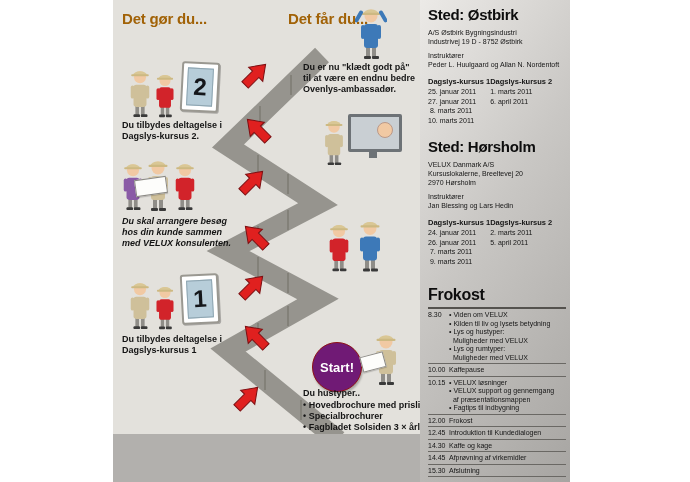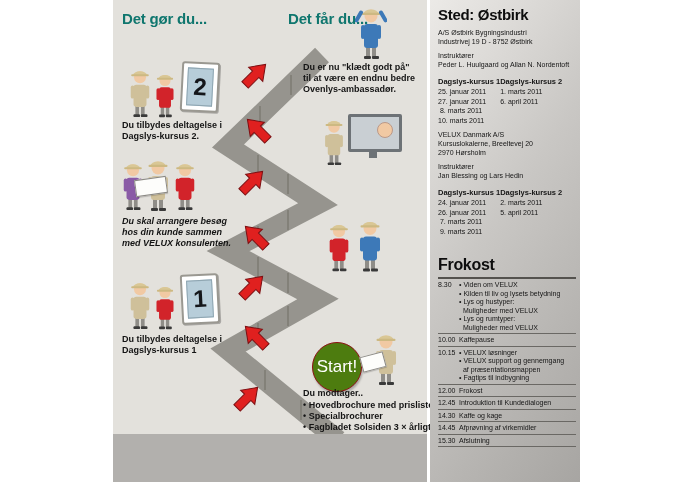--- a/index.html
+++ b/index.html
@@ -5,42 +5,42 @@
   html,body{margin:0;padding:0;}
   body{
     width:690px;height:482px;position:relative;overflow:hidden;
     background:#ffffff;
     font-family:"Liberation Sans","DejaVu Sans",sans-serif;
     color:#151515;
   }
   
   .diagram{position:absolute;left:113px;top:0;width:314px;height:434px;background:#e3e1dc;}
   .bottom-strip{position:absolute;left:113px;top:434px;width:314px;height:48px;background:#b2b0ad;}
-  .col-head{position:absolute;font-weight:700;font-size:15px;letter-spacing:-0.2px;color:#0f766e;white-space:nowrap;}
+  .col-head{position:absolute;font-weight:700;font-size:15px;letter-spacing:-0.2px;color:#a16207;white-space:nowrap;}
   .head-left{left:9px;top:10px;}
   .head-right{left:175px;top:10px;}
   .caption{position:absolute;font-size:9px;line-height:11px;font-weight:700;color:#141414;white-space:pre;}
   .stairs-svg{position:absolute;left:0;top:0;width:314px;height:434px;pointer-events:none;}
   .illus{position:absolute;}
   
   .window{position:absolute;width:34px;height:46px;background:#fff;border:2px solid #9a9891;border-radius:3px;
           box-shadow:1px 1px 0 rgba(0,0,0,.25);display:flex;align-items:center;justify-content:center;}
   .window .glass{position:absolute;inset:4px;background:#b7cdd9;border:1px solid #8fa6b2;}
   .window .num{position:relative;font-weight:700;font-size:24px;color:#14161a;}
   
   .monitor{position:absolute;width:48px;height:32px;background:#c9cfd3;border:3px solid #6d7276;border-radius:2px;}
   .monitor .face{position:absolute;right:6px;top:5px;width:14px;height:14px;border-radius:50%;background:#f1c9a3;border:1px solid #b98;}
   .monitor .stand{position:absolute;left:18px;bottom:-9px;width:8px;height:6px;background:#6d7276;}
   .paper{position:absolute;background:#fdfdfb;border:1px solid #8b8984;box-shadow:0 1px 1px rgba(0,0,0,.2);}
   
   .start-badge{position:absolute;left:199px;top:342px;width:48px;height:48px;border-radius:50%;
-               background:#4d7c0f;border:1px solid #8e1115;display:flex;align-items:center;justify-content:center;
-               color:#fff;font-weight:400;font-size:17px;box-shadow:1px 2px 2px rgba(0,0,0,.25);}
-  
-  .sidebar{position:absolute;left:430px;top:0;width:150px;height:482px;box-sizing:border-box;
+               background:#701a75;border:1px solid #8e1115;display:flex;align-items:center;justify-content:center;
+               color:#fff;font-weight:700;font-size:13px;box-shadow:1px 2px 2px rgba(0,0,0,.25);}
+  
+  .sidebar{position:absolute;left:420px;top:0;width:150px;height:482px;box-sizing:border-box;
            background:linear-gradient(125deg,#eceae7 0%,#c9c7c4 45%,#a7a5a2 100%);
            padding:6px 20px 0 8px;}
   .loc-title{font-weight:700;font-size:15px;letter-spacing:-0.3px;color:#0d0d0d;line-height:17px;}
   .addr{font-size:7px;line-height:9px;margin-top:5px;white-space:pre;}
   .instr-label{font-size:7px;line-height:9px;margin-top:5px;}
   .instr-names{font-size:7px;line-height:9px;white-space:nowrap;}
   .courses{display:flex;margin-top:8px;}
   .course{width:72px;}
   .course .c-title{font-weight:700;font-size:7.5px;line-height:9px;white-space:nowrap;}
   .course .c-dates{font-size:7px;line-height:9.5px;white-space:pre;margin-top:1px;}
@@ -184,21 +184,21 @@
       </svg>
   </div>
 
   <div class="start-badge">Start!</div>
   <div class="illus" style="left:250px;top:332px;width:45px;height:58px;">
     <svg width="30" height="54" style="position:absolute;left:8px;top:0;color:#cfc09a">
         <use href="#person" width="30" height="54"></use>
       </svg>
     <div class="paper" style="left:-2px;top:22px;width:22px;height:14px;transform:rotate(-15deg);"></div>
   </div>
-  <div class="caption" style="left:190px;top:388px;">Du modtager..</div>
+  <div class="caption" style="left:190px;top:388px;">Du hustyper..</div>
   <div class="caption" style="left:190px;top:400px;">• Hovedbrochure med prisliste
 • Specialbrochurer
 • Fagbladet Solsiden 3 × årligt</div>
 </div>
 
 <div class="bottom-strip"></div>
 
 <div class="sidebar">
 
   <div class="loc-title">Sted: Østbirk</div>
@@ -214,20 +214,21 @@
  8. marts 2011
 10. marts 2011</div>
     </div>
     <div class="course">
       <div class="c-title">Dagslys-kursus 2</div>
       <div class="c-dates">1. marts 2011
 6. april 2011</div>
     </div>
   </div>
 
+  <div class="loc-title loc2">Sted: Hørsholm</div>
   <div class="addr">VELUX Danmark A/S
 Kursuslokalerne, Breeltevej 20
 2970 Hørsholm</div>
   <div class="instr-label">Instruktører</div>
   <div class="instr-names">Jan Blessing og Lars Hedin</div>
   <div class="courses">
     <div class="course">
       <div class="c-title">Dagslys-kursus 1</div>
       <div class="c-dates">24. januar 2011
 26. januar 2011

